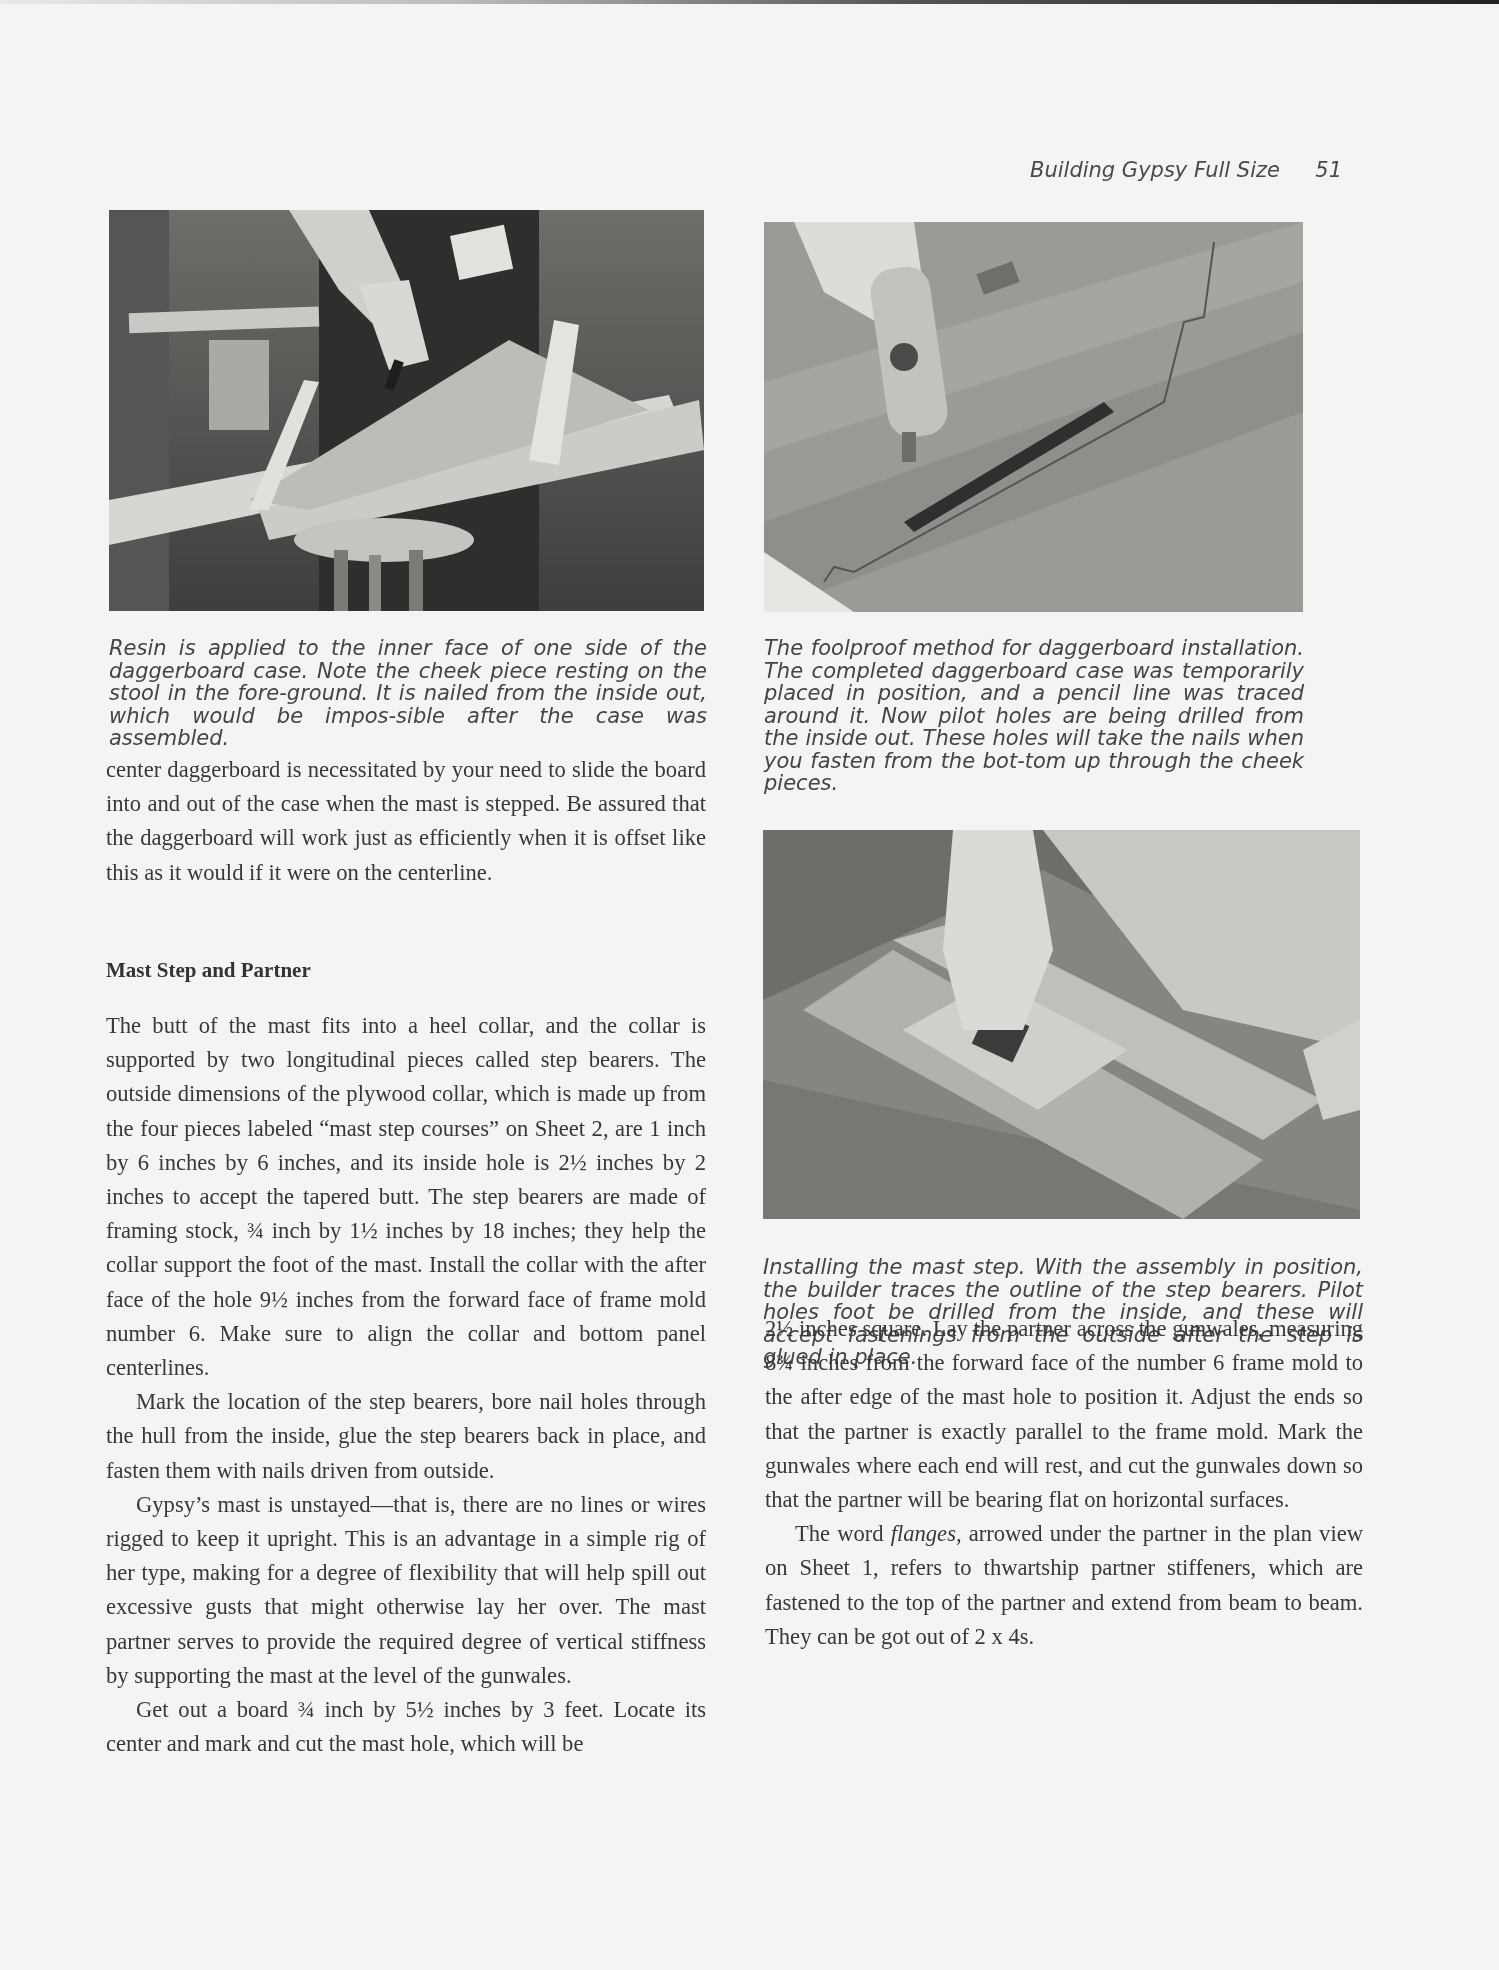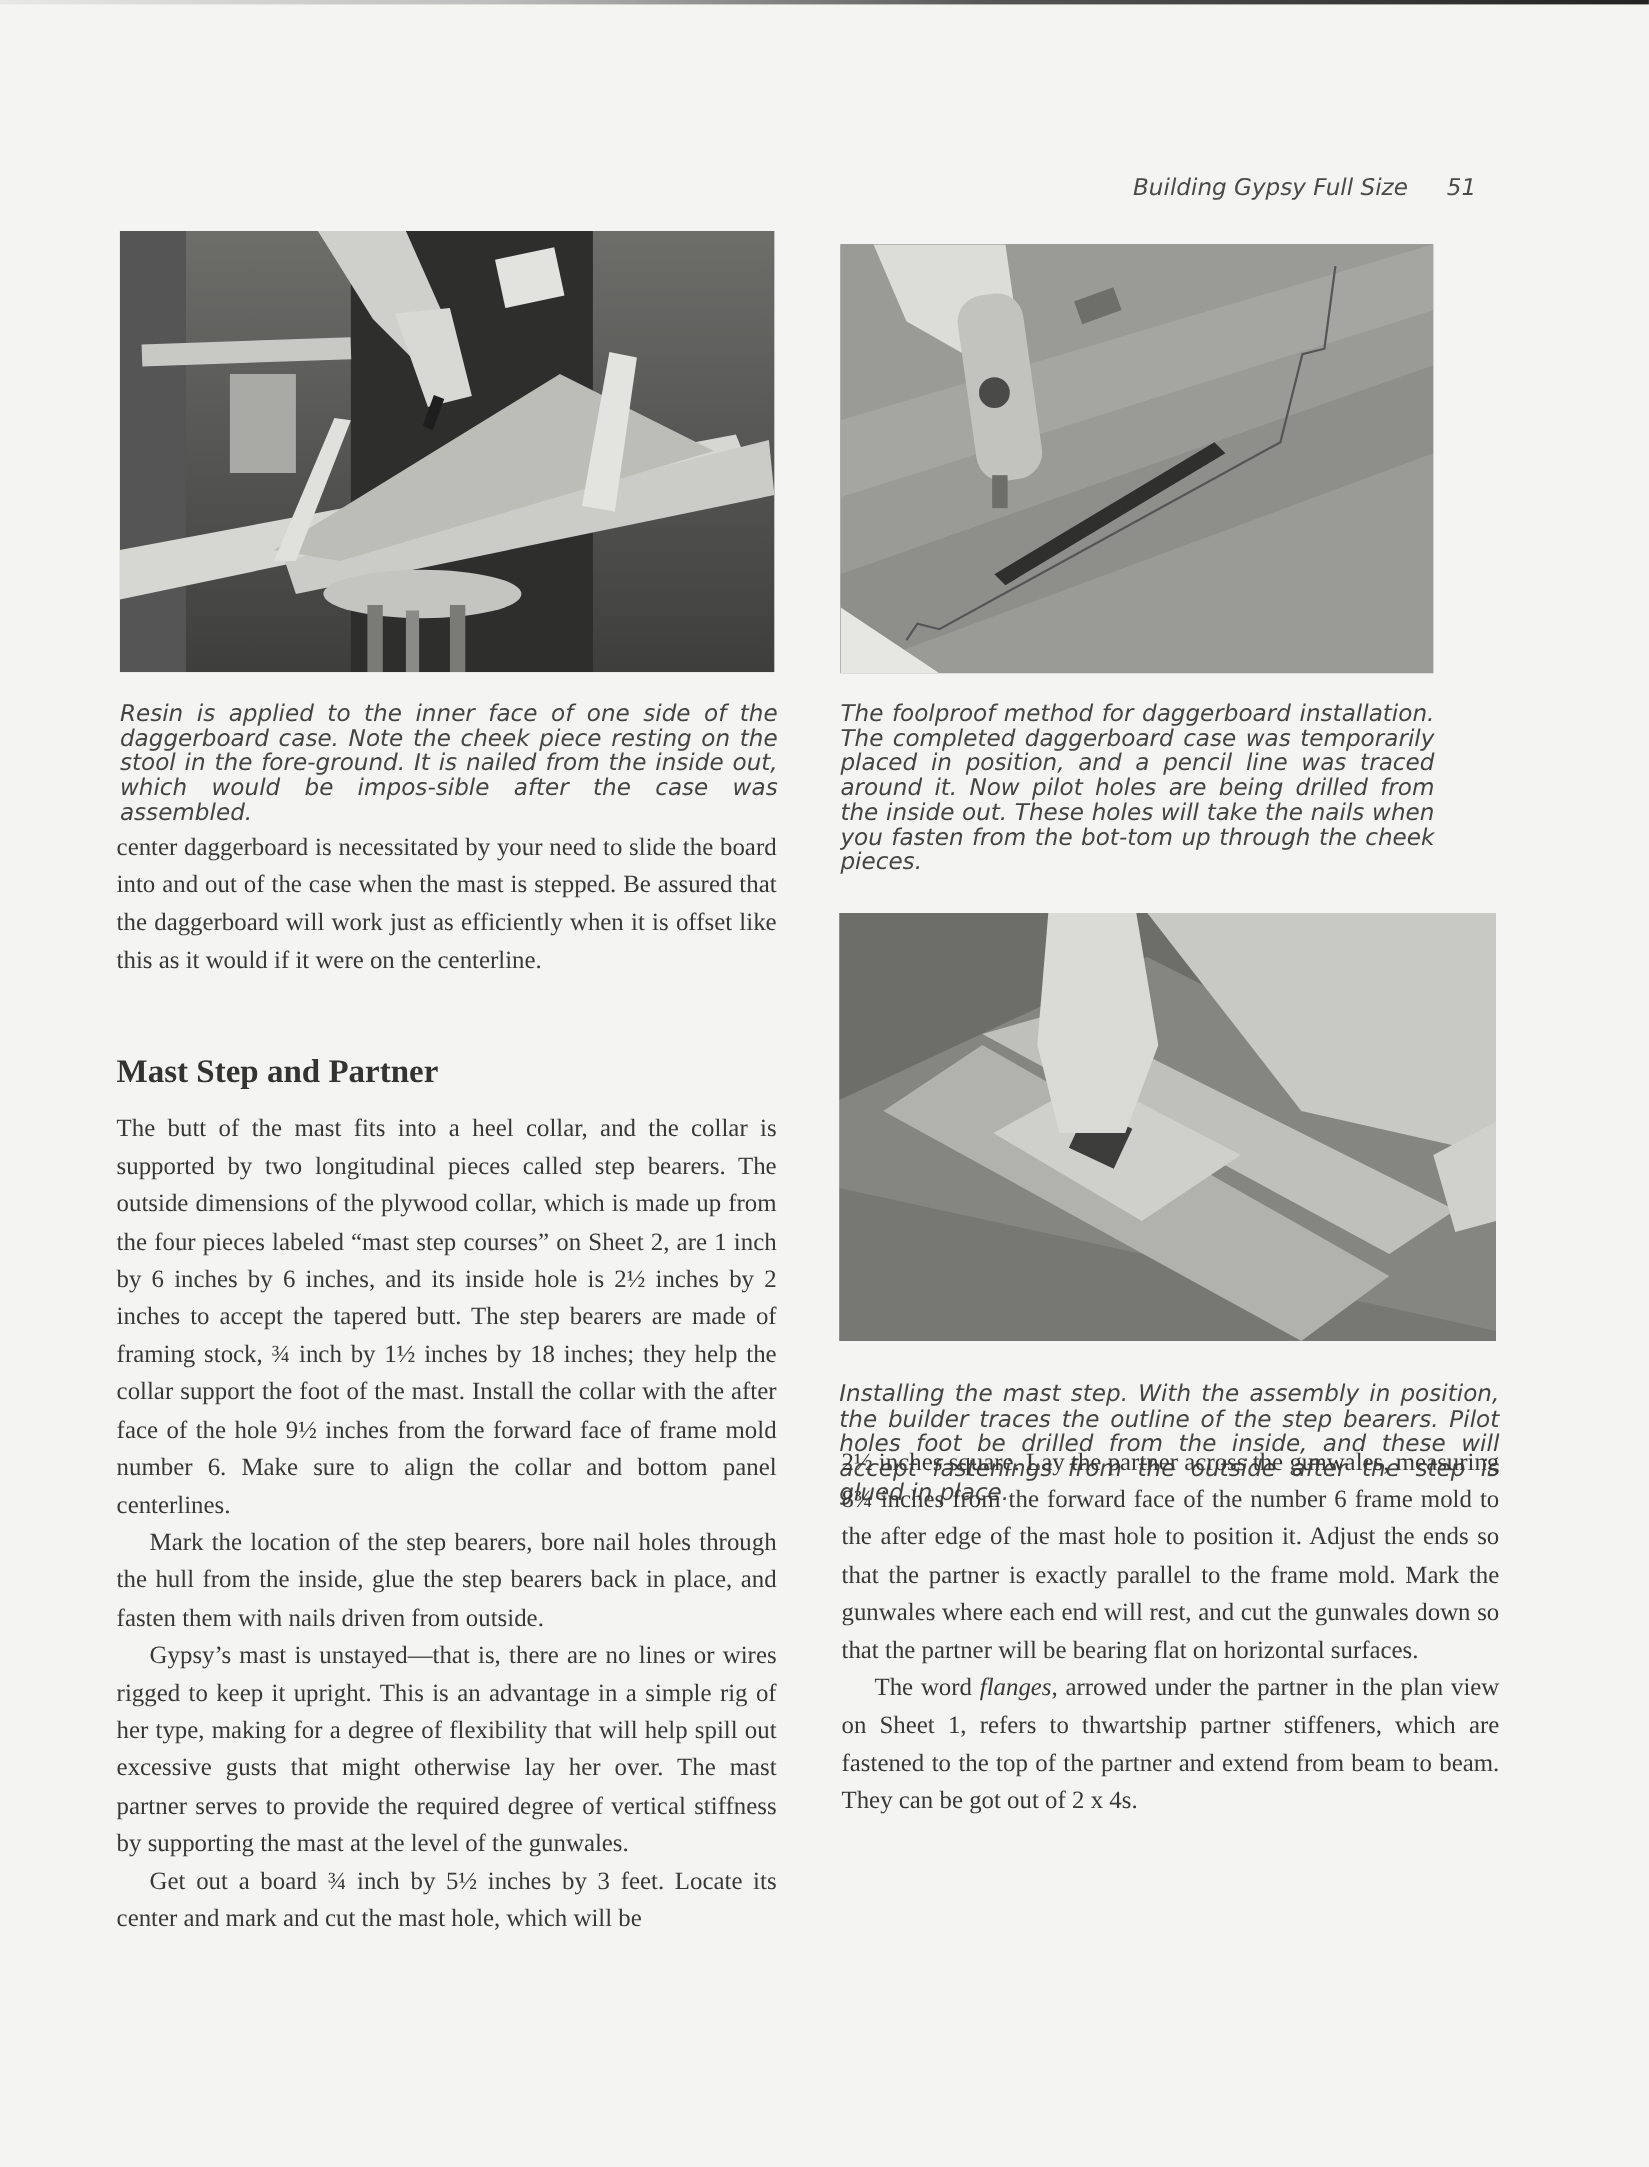--- a/index.html
+++ b/index.html
@@ -28,21 +28,21 @@
     font-style:italic; font-size:21px; line-height:22.5px; color:#444;
     text-align:justify;
   }
   .body-col {
     position:absolute; font-size:22.6px; line-height:34.2px; color:#383838;
     text-align:justify;
   }
   .body-col p { margin:0; text-indent:0; }
   .body-col p.ind { text-indent:30px; }
   .heading {
-    position:absolute; font-weight:bold; font-size:30px; color:#333;
+    position:absolute; font-weight:bold; font-size:21px; color:#333;
   }
 </style>
 </head>
 <body>
 
 <div class="topband"></div>
 
 <div class="running-head">
   <span class="title">Building Gypsy Full Size</span>
   <span class="page">51</span>

